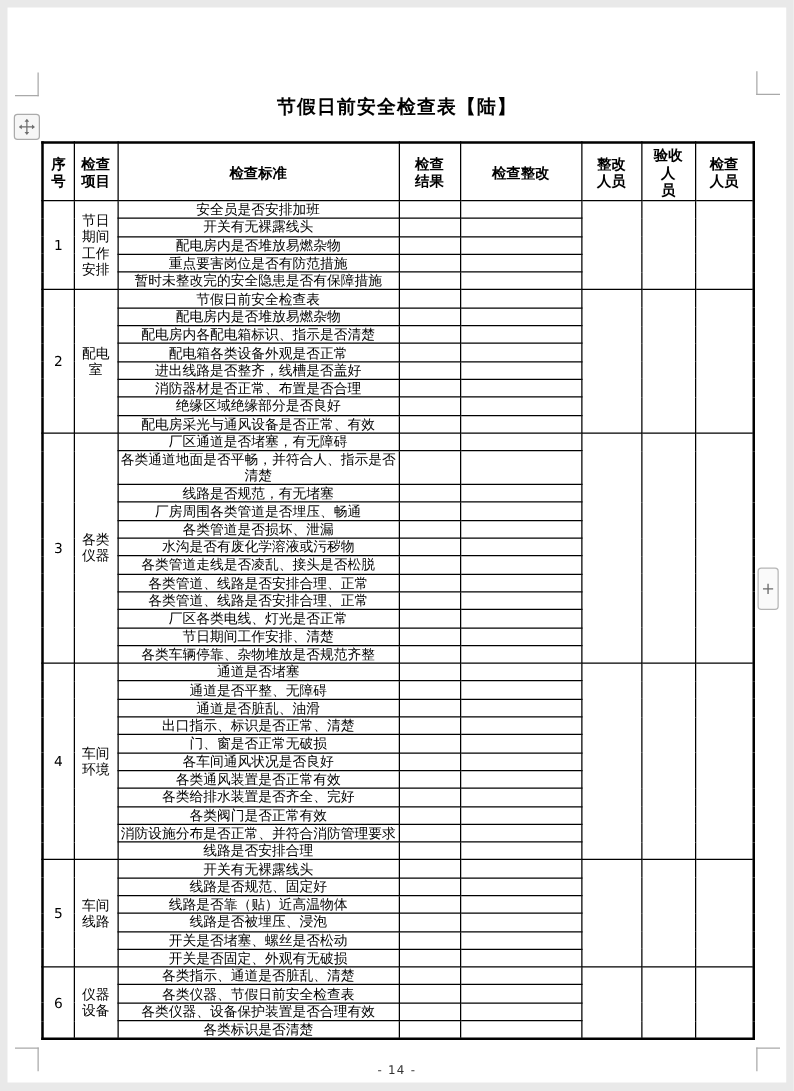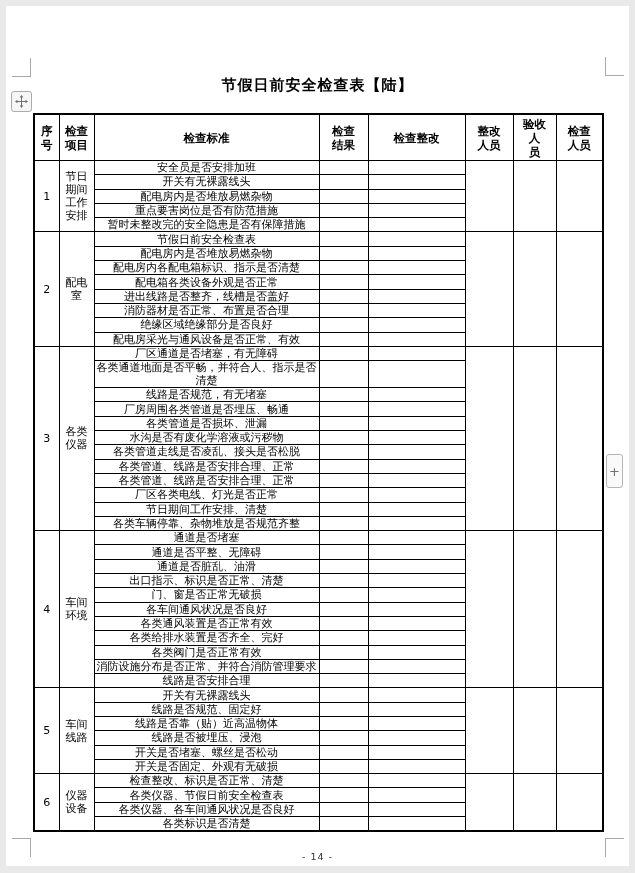--- a/index.html
+++ b/index.html
@@ -349,34 +349,34 @@
           <td class="c-fix"></td>
         </tr>
         <tr>
           <td class="c-std">开关是否固定、外观有无破损</td>
           <td class="c-result"></td>
           <td class="c-fix"></td>
         </tr>
         <tr>
           <td class="c-no" rowspan="4">6</td>
           <td class="c-item" rowspan="4">仪器设备</td>
-          <td class="c-std">检查整改、标识是否正常、清楚</td>
+          <td class="c-std">各类指示、通道是否脏乱、清楚</td>
           <td class="c-result"></td>
           <td class="c-fix"></td>
           <td class="c-p1 dash-b" rowspan="4"></td>
           <td class="c-p2 dash-b" rowspan="4"></td>
           <td class="c-p3" rowspan="4"></td>
         </tr>
         <tr>
           <td class="c-std">各类仪器、节假日前安全检查表</td>
           <td class="c-result"></td>
           <td class="c-fix"></td>
         </tr>
         <tr>
-          <td class="c-std">各类仪器、各车间通风状况是否良好</td>
+          <td class="c-std">各类仪器、设备保护装置是否合理有效</td>
           <td class="c-result"></td>
           <td class="c-fix"></td>
         </tr>
         <tr>
           <td class="c-std">各类标识是否清楚</td>
           <td class="c-result"></td>
           <td class="c-fix"></td>
         </tr>
       </tbody>
   </table>

